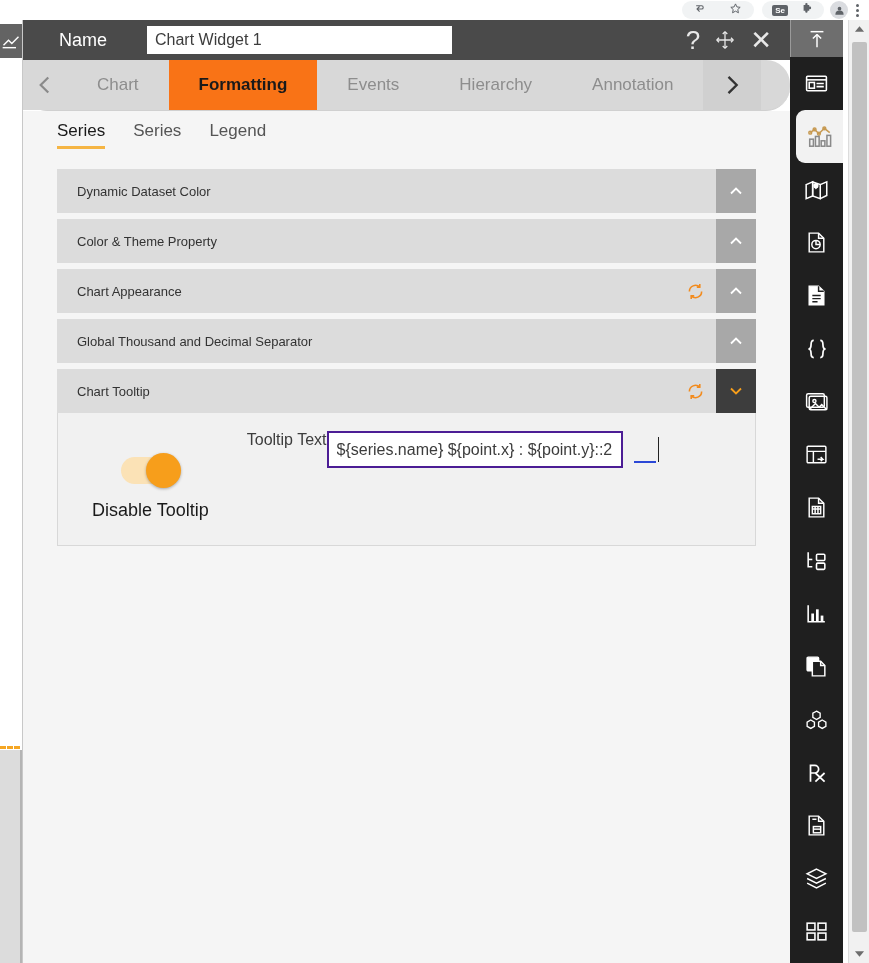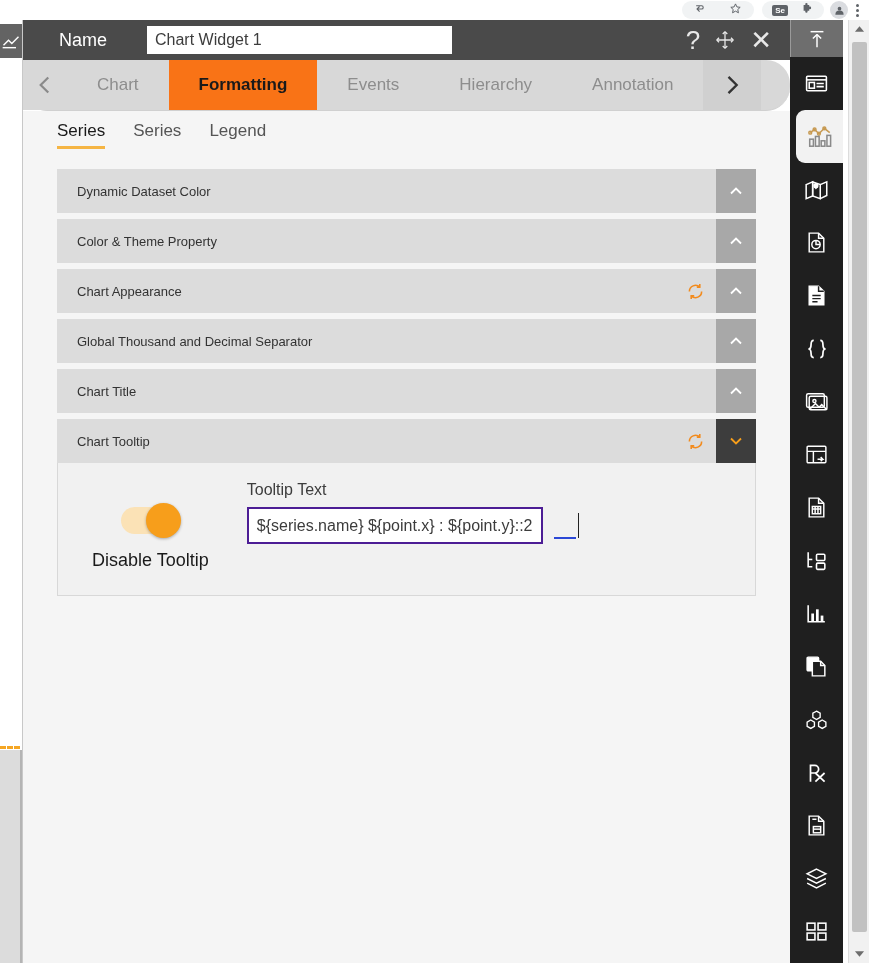--- a/index.html
+++ b/index.html
@@ -153,21 +153,21 @@
   .toggle-group{display:flex;align-items:center;gap:16px;padding-top:26px;padding-left:14px;flex-direction:column;}
   .toggle{
     width:58px;height:27px;border-radius:14px;background:#fbe2b6;position:relative;cursor:pointer;
     flex:0 0 auto;
   }
   .toggle .knob{
     position:absolute;right:-2px;top:-4px;width:35px;height:35px;border-radius:50%;
     background:#f79e1b;box-shadow:0 1px 3px rgba(0,0,0,.3);
   }
   .toggle-label{font-size:18px;color:#1a1a1a;white-space:nowrap;}
-  .field-group{margin-left:38px;display:flex;flex-direction:column;}
+  .field-group{margin-left:38px;display:flex;flex-direction:row;}
   .field-label{font-size:16px;color:#3c3c3c;margin-bottom:8px;}
   .field-input-wrap{position:relative;width:345px;}
   .field-input{
     width:296px;height:37px;box-sizing:border-box;
     border:2px solid #4c1d95;background:#fff;outline:none;
     font-size:16px;color:#3c3c3c;padding:0 8px;
     font-family:"Liberation Sans", sans-serif;
   }
   .spell-underline{
     position:absolute;right:16px;bottom:5px;width:22px;height:2px;background:#2b48d6;
@@ -341,28 +341,20 @@
 
       <div class="acc-row">
         <div class="acc-title">Global Thousand and Decimal Separator</div>
         <div class="acc-btn">
           <svg class="chev" width="20" height="20" viewBox="0 0 24 24" fill="none" stroke="#ffffff" stroke-width="2.2">
               <path d="M6 15l6-6 6 6"></path>
             </svg>
         </div>
       </div>
 
-      <div class="acc-row">
-        <div class="acc-title">Chart Title</div>
-        <div class="acc-btn">
-          <svg class="chev" width="20" height="20" viewBox="0 0 24 24" fill="none" stroke="#ffffff" stroke-width="2.2">
-              <path d="M6 15l6-6 6 6"></path>
-            </svg>
-        </div>
-      </div>
 
       <div class="acc-row">
         <div class="acc-title">Chart Tooltip</div>
         <div class="acc-refresh">
           <svg width="21" height="21" viewBox="0 0 24 24" fill="none" stroke="#f28b1e" stroke-width="1.8">
             <path d="M19 12a7 7 0 0 1-11.9 5"></path>
               <path d="M5 12a7 7 0 0 1 11.9-5"></path>
             <path d="M16.9 3.5V7h-3.4"></path>
               <path d="M7.1 20.5V17h3.4"></path>
           </svg>

